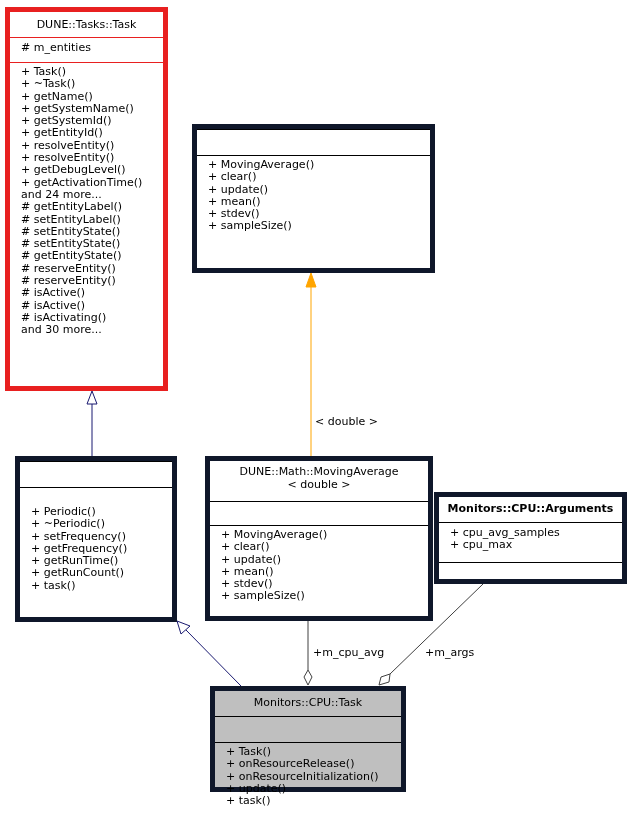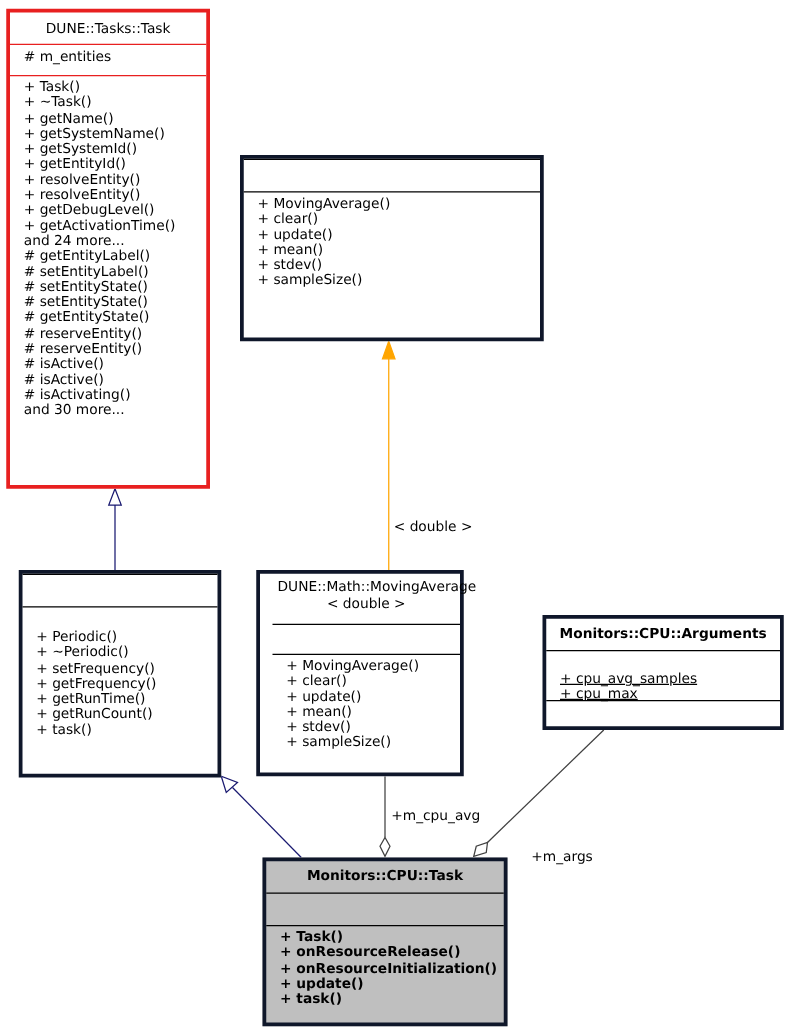--- a/index.html
+++ b/index.html
@@ -1,18 +1,18 @@
 <!DOCTYPE html>
 <html><head>
 <meta charset="utf-8">
 <style>
   html, body { margin:0; padding:0; background:#ffffff; }
   body { width:631px; height:827px; position:relative; overflow:hidden;
          font-family:"DejaVu Sans", sans-serif; font-size:11px; color:#000; }
-  .box { position:absolute; box-sizing:border-box; border:3px solid #0f172a; background:#fff; }
+  .box { position:absolute; box-sizing:border-box; border:5px solid #0f172a; background:#fff; }
   .box.red { border-color:#e82020; }
   .box.red .sec { border-top-color:#e82020; }
   .box.gray { background:#bfbfbf; }
   .hdr { text-align:center; line-height:13px; padding:3px 4px 3px 4px; white-space:nowrap; }
   .sec { border-top:1px solid #000; padding:2px 0 2px 11px; line-height:12.3px; white-space:nowrap; min-height:19px; box-sizing:border-box; }
   .sec div { white-space:nowrap; }
   svg.edges { position:absolute; left:0; top:0; }
   .lbl { position:absolute; white-space:nowrap; font-size:11px; }
 </style>
 </head>
@@ -85,52 +85,52 @@
       <div>+ Periodic()</div>
       <div>+ ~Periodic()</div>
       <div>+ setFrequency()</div>
       <div>+ getFrequency()</div>
       <div>+ getRunTime()</div>
       <div>+ getRunCount()</div>
       <div>+ task()</div>
     </div>
 </div>
 
-<div class="box" style="left:205px; top:456px; width:166px; height:165px;padding-left:10px;">
+<div class="box" style="left:205px; top:456px; width:228px; height:165px;">
   <div class="hdr" style="height:40px; box-sizing:border-box; padding-top:4px;">
     <div>DUNE::Math::MovingAverage</div>
     <div>&lt; double &gt;</div>
   </div>
   <div class="sec" style="height:24px;"></div>
   <div class="sec" style="padding-top:3px;" id="meth-mad">
       <div>+ MovingAverage()</div>
       <div>+ clear()</div>
       <div>+ update()</div>
       <div>+ mean()</div>
       <div>+ stdev()</div>
       <div>+ sampleSize()</div>
     </div>
 </div>
 
 <div class="box" style="left:434px; top:492px; width:193px; height:92px;">
   <div class="hdr" style="height:25px; box-sizing:border-box; padding-top:5px;font-weight:bold;">Monitors::CPU::Arguments</div>
-  <div class="sec" style="height:40px; padding-top:16px;text-decoration:underline;" id="attr-args">
+  <div class="sec" style="height:40px; padding-top:4px;" id="attr-args">
       <div>+ cpu_avg_samples</div>
       <div>+ cpu_max</div>
     </div>
   <div class="sec"></div>
 </div>
 
-<div class="box gray" style="left:210px; top:686px; width:196px; height:135px;font-weight:bold;">
+<div class="box gray" style="left:210px; top:686px; width:196px; height:106px;">
   <div class="hdr" style="height:25px; box-sizing:border-box; padding-top:5px;">Monitors::CPU::Task</div>
   <div class="sec" style="height:26px;"></div>
   <div class="sec" style="padding-top:3px;" id="meth-cpu">
       <div>+ Task()</div>
       <div>+ onResourceRelease()</div>
       <div>+ onResourceInitialization()</div>
       <div>+ update()</div>
       <div>+ task()</div>
     </div>
 </div>
 
 <div class="lbl" style="left:315px; top:415px;">&lt; double &gt;</div>
 <div class="lbl" style="left:313px; top:646px;">+m_cpu_avg</div>
-<div class="lbl" style="left:425px; top:646px;margin-top:33px;">+m_args</div>
+<div class="lbl" style="left:425px; top:646px;">+m_args</div>
 
 </body></html>

